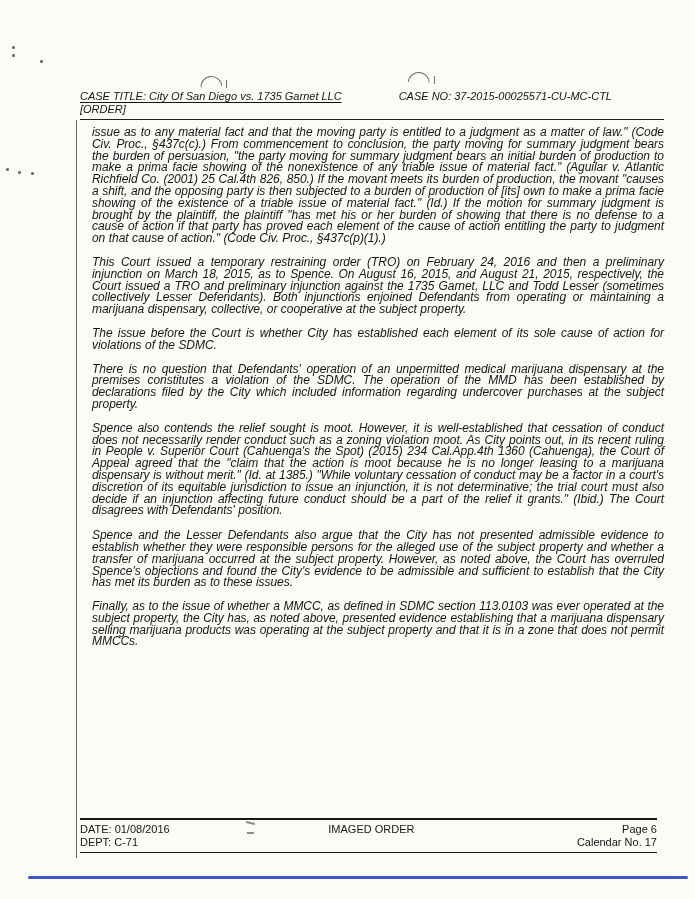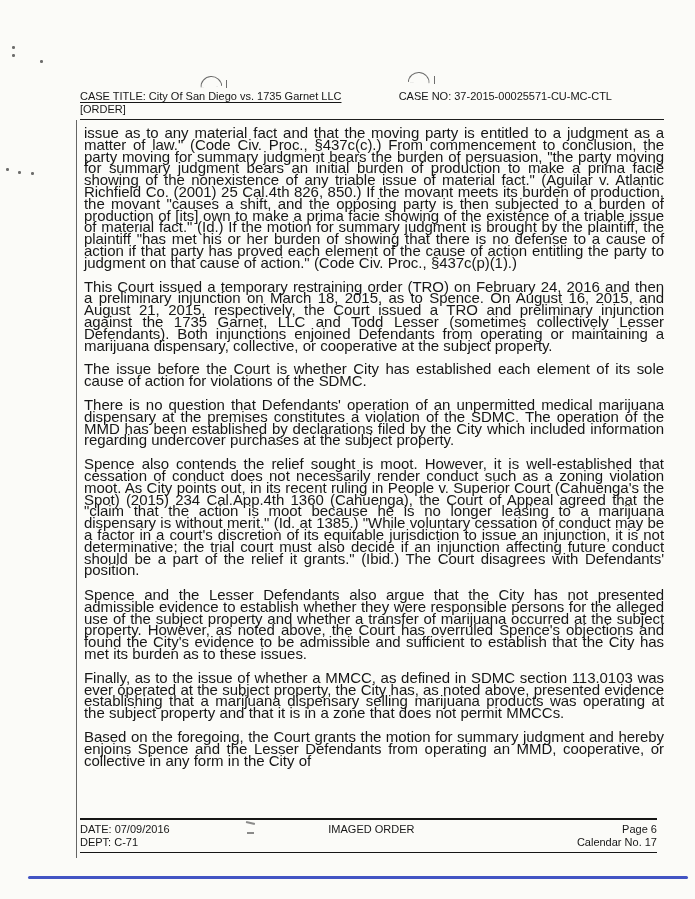--- a/index.html
+++ b/index.html
@@ -44,41 +44,41 @@
   .d3 { left:40px;  top:60px; }
   .d4 { left:6px;   top:168px; }
   .d5 { left:18px;  top:171px; }
   .d6 { left:31px;  top:172px; }
   .dash { position:absolute; height:1.6px; background:#5a5a5a; opacity:.7; }
   .dash1 { left:246px; top:822px; width:9px; transform:rotate(12deg); }
   .dash2 { left:247px; top:832px; width:7px; }
 
   
   .content {
-    position:absolute; left:80px; top:90px; width:584px;
+    position:absolute; left:80px; top:90px; width:584px;font-style:italic;
   }
   .header-row {
     display:flex; justify-content:space-between;
     font-size:11px; line-height:13px;
     white-space:nowrap;
   }
   .case-title { text-decoration:underline; text-underline-offset:2px; }
   .case-no { padding-right:52px; }
   .imaged { font-size:11px; line-height:13px; }
   .header-rule {
     border-top:1.6px solid #1e1e1e;
     margin:3px 0 7px 0;
   }
 
   
   .doc-body p {
-    font-size:15px;
+    font-size:12px;
     line-height:11.8px;
     text-align:justify;
-    margin:0 0 12px 4px;
+    margin:0 0 12px 12px;
     letter-spacing:-0.05px;
     word-spacing:0.2px;
   }
   .doc-body p.extra-gap { margin-top:13px; }
 
   
   .footer {
     position:absolute; left:80px; top:818px; width:577px;
     font-size:11px; line-height:13px;
   }
@@ -118,28 +118,27 @@
     <div class="header-rule"></div>
 
     <div class="doc-body">
       <p>issue as to any material fact and that the moving party is entitled to a judgment as a matter of law." (Code Civ. Proc., §437c(c).)  From commencement to conclusion, the party moving for summary judgment bears the burden of persuasion, "the party moving for summary judgment bears an initial burden of production to make a prima facie showing of the nonexistence of any triable issue of material fact."  (Aguilar v. Atlantic Richfield Co. (2001) 25 Cal.4th 826, 850.)  If the movant meets its burden of production, the movant "causes a shift, and the opposing party is then subjected to a burden of production of [its] own to make a prima facie showing of the existence of a triable issue of material fact." (Id.)  If the motion for summary judgment is brought by the plaintiff, the plaintiff "has met his or her burden of showing that there is no defense to a cause of action if that party has proved each element of the cause of action entitling the party to judgment on that cause of action."  (Code Civ. Proc., §437c(p)(1).)</p>
       <p>This Court issued a temporary restraining order (TRO) on February 24, 2016 and then a preliminary injunction on March 18, 2015, as to Spence. On August 16, 2015, and August 21, 2015, respectively, the Court issued a TRO and preliminary injunction against the 1735 Garnet, LLC and Todd Lesser (sometimes collectively Lesser Defendants).  Both injunctions enjoined Defendants from operating or maintaining a marijuana dispensary, collective, or cooperative at the subject property.</p>
       <p>The issue before the Court is whether City has established each element of its sole cause of action for violations of the SDMC.</p>
       <p>There is no question that Defendants' operation of an unpermitted medical marijuana dispensary at the premises constitutes a violation of the SDMC.  The operation of the MMD has been established by declarations filed by the City which included information regarding undercover purchases at the subject property.</p>
       <p>Spence also contends the relief sought is moot. However, it is well-established that cessation of conduct does not necessarily render conduct such as a zoning violation moot.  As City points out, in its recent ruling in People v. Superior Court (Cahuenga's the Spot) (2015) 234 Cal.App.4th 1360 (Cahuenga), the Court of Appeal agreed that the "claim that the action is moot because he is no longer leasing to a marijuana dispensary is without merit."  (Id. at 1385.)  "While voluntary cessation of conduct may be a factor in a court's discretion of its equitable jurisdiction to issue an injunction, it is not determinative; the trial court must also decide if an injunction affecting future conduct should be a part of the relief it grants."  (Ibid.)  The Court disagrees with Defendants' position.</p>
       <p class="extra-gap">Spence and the Lesser Defendants also argue that the City has not presented admissible evidence to establish whether they were responsible persons for the alleged use of the subject property and whether a transfer of marijuana occurred at the subject property. However, as noted above, the Court has overruled Spence's objections and found the City's evidence to be admissible and sufficient to establish that the City has met its burden as to these issues.</p>
       <p>Finally, as to the issue of whether a MMCC, as defined in SDMC section 113.0103 was ever operated at the subject property, the City has, as noted above, presented evidence establishing that a marijuana dispensary selling marijuana products was operating at the subject property and that it is in a zone that does not permit MMCCs.</p>
-      <p>Based on the foregoing, the Court grants the motion for summary judgment and hereby enjoins Spence and the Lesser Defendants from operating an MMD, cooperative, or collective in any form in the City of</p>
     </div>
   </div>
 
   <div class="footer">
     <div class="footer-rule-top"></div>
     <div class="footer-row">
-      <span class="col-l">DATE: 07/09/2016</span>
+      <span class="col-l">DATE: 01/08/2016</span>
       <span class="col-c">IMAGED ORDER</span>
       <span class="col-r">Page 6</span>
     </div>
     <div class="footer-row">
       <span class="col-l">DEPT:  C-71</span>
       <span class="col-c"></span>
       <span class="col-r">Calendar No. 17</span>
     </div>
     <div class="footer-rule-bottom"></div>
   </div>

